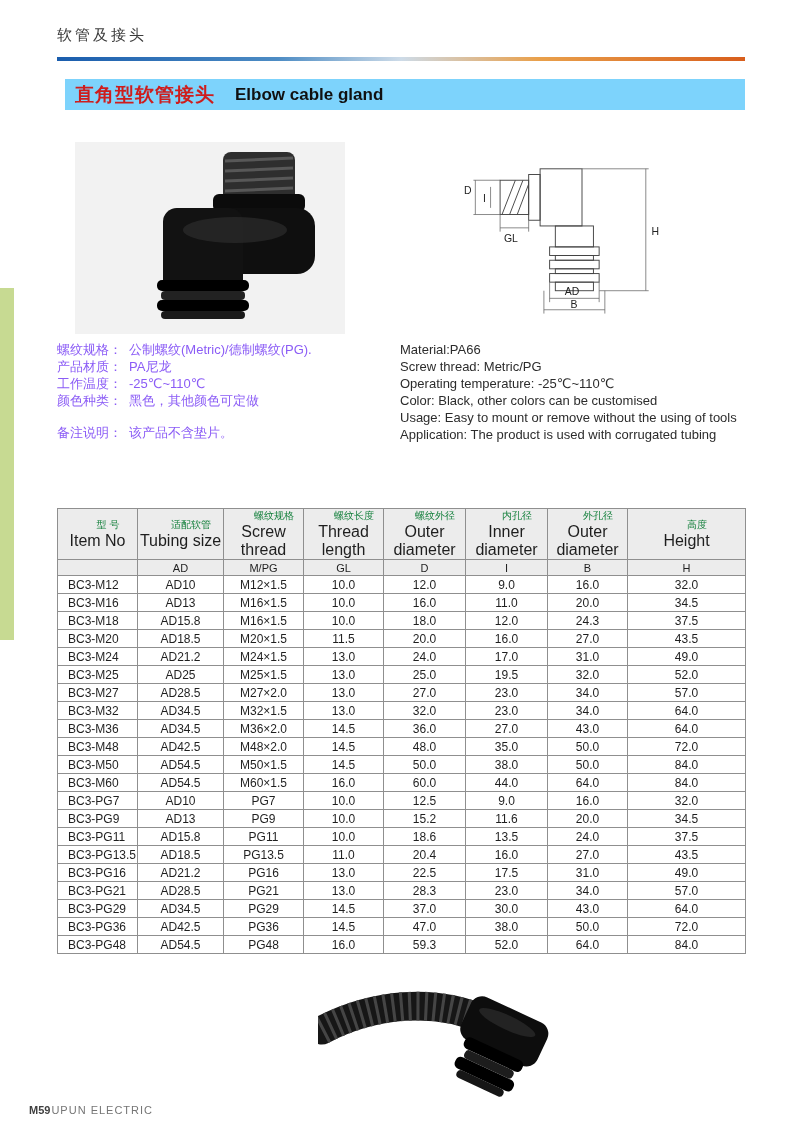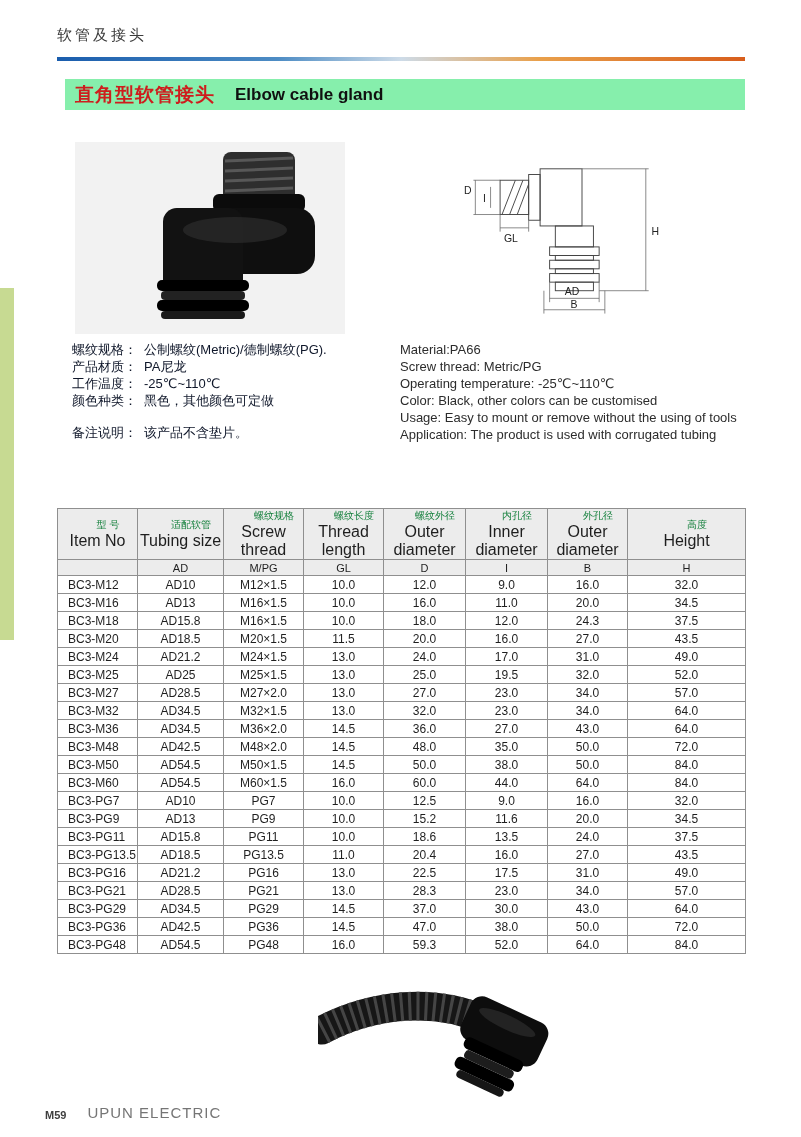--- a/index.html
+++ b/index.html
@@ -6,53 +6,53 @@
   html,body { background:#e8e8e8; }
   body { font-family:"Liberation Sans","DejaVu Sans",sans-serif; color:#333; }
   .page { position:relative; width:801px; height:1137px; background:#ffffff; margin:0 auto; overflow:hidden; }
 
   .side-accent { position:absolute; left:0; top:288px; width:14px; height:352px; background:#c7da92; }
 
   .doc-header { position:absolute; left:57px; top:26px; font-size:15px; letter-spacing:3px; color:#3c3c3c; }
   .header-rule { position:absolute; left:57px; top:57px; width:688px; height:4px;
     background:linear-gradient(90deg,#1a5dad 0%,#4d8cc4 32%,#cddbe8 50%,#e9a04b 70%,#d85e1c 100%); }
 
-  .title-bar { position:absolute; left:65px; top:79px; width:680px; height:31px; background:#86efac;
+  .title-bar { position:absolute; left:65px; top:79px; width:680px; height:31px; background:#7dd3fc;
     display:flex; align-items:center; gap:20px; padding-left:10px; }
   .title-cn { color:#ce1d1d; font-size:19px; font-weight:bold; letter-spacing:1px; }
   .title-en { color:#101010; font-size:17px; font-weight:bold; }
 
   .photo-box { position:absolute; left:75px; top:142px; width:270px; height:192px; background:#f2f2f2; }
   .diagram-box { position:absolute; left:462px; top:150px; width:200px; height:170px; }
   .diagram-box svg text { font-family:"Liberation Sans",sans-serif; font-size:11px; fill:#222; }
 
-  .specs-cn { position:absolute; left:72px; top:341px; width:335px; font-size:13px; line-height:17px; color:#0f172a; }
+  .specs-cn { position:absolute; left:57px; top:341px; width:335px; font-size:13px; line-height:17px; color:#8b5cf6; }
   .spec-row { display:flex; }
   .spec-label { flex:0 0 72px; }
   .spec-value { flex:1; }
   .spec-row:last-child { margin-top:15px; }
 
   .specs-en { position:absolute; left:400px; top:341px; width:350px; font-size:13px; line-height:17px; color:#2c2c2c; }
   .en-line { padding-left:46px; text-indent:-46px; }
 
   .spec-table { position:absolute; left:57px; top:508px; width:688px; border-collapse:collapse; table-layout:fixed; }
   .spec-table th, .spec-table td { border:1px solid #8f8f8f; }
   .spec-table thead th { background:#ececec; font-weight:normal; text-align:center; vertical-align:middle; }
   tr.head-main th { height:35px; }
   .h-cn { font-size:10px; color:#15803d;margin-left:21px; }
   .h-en { font-size:16px; color:#1e1e1e; }
   tr.head-unit th { height:16px; font-size:11px; color:#1e1e1e; }
   .spec-table tbody td { height:18px; font-size:12px; text-align:center; color:#1f1f1f; line-height:1; }
   .spec-table tbody td.c0 { text-align:left; padding-left:10px; }
 
   .photo-bottom { position:absolute; left:318px; top:985px; width:260px; height:118px; }
 
-  .footer { position:absolute; left:45px; top:1104px; display:flex; align-items:flex-end; gap:21px; }
+  .footer { position:absolute; left:29px; top:1104px; display:flex; align-items:flex-start; gap:1px; }
   .footer-code { font-size:11px; font-weight:bold; color:#3f3f3f; }
-  .footer-brand { font-size:15px; color:#757575; letter-spacing:1px; }
+  .footer-brand { font-size:11px; color:#757575; letter-spacing:1px; }
 </style>
 </head>
 <body>
 
 <div class="page">
 
   <div class="side-accent"></div>
 
   <div class="doc-header">软管及接头</div>
   <div class="header-rule"></div>

